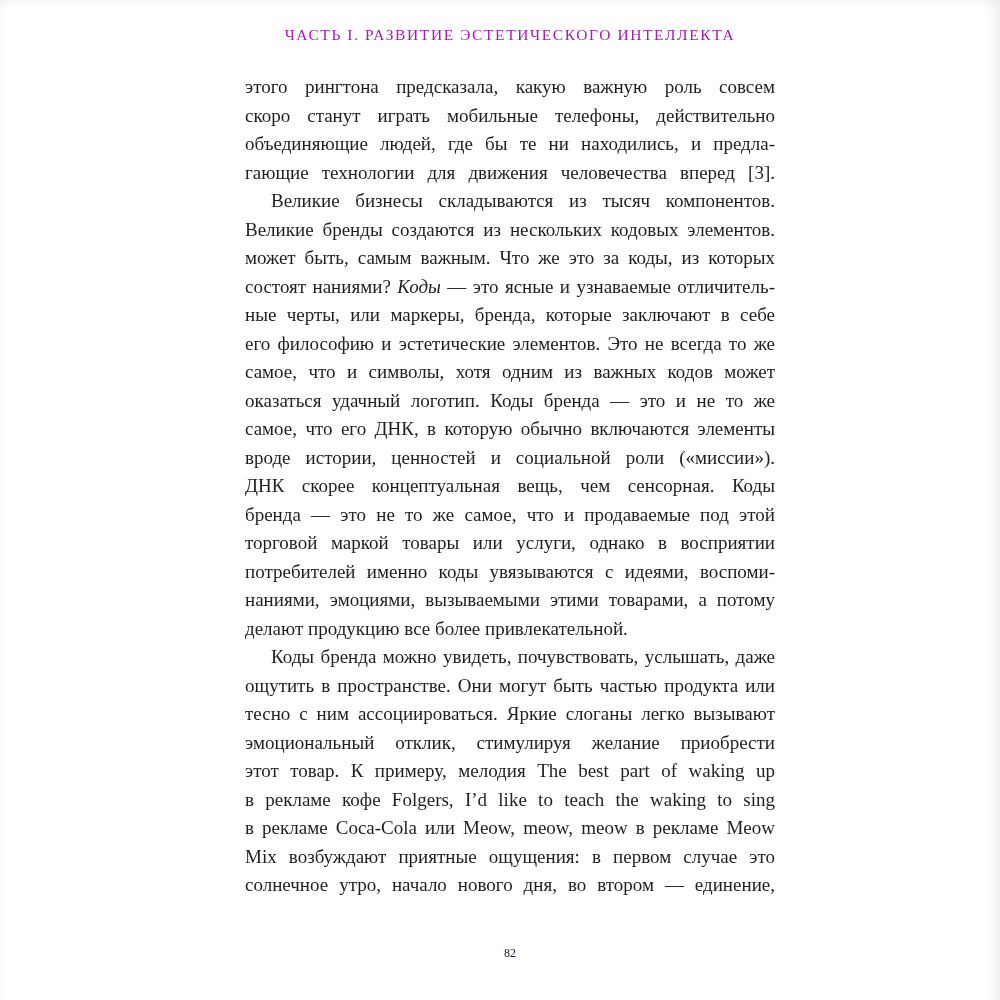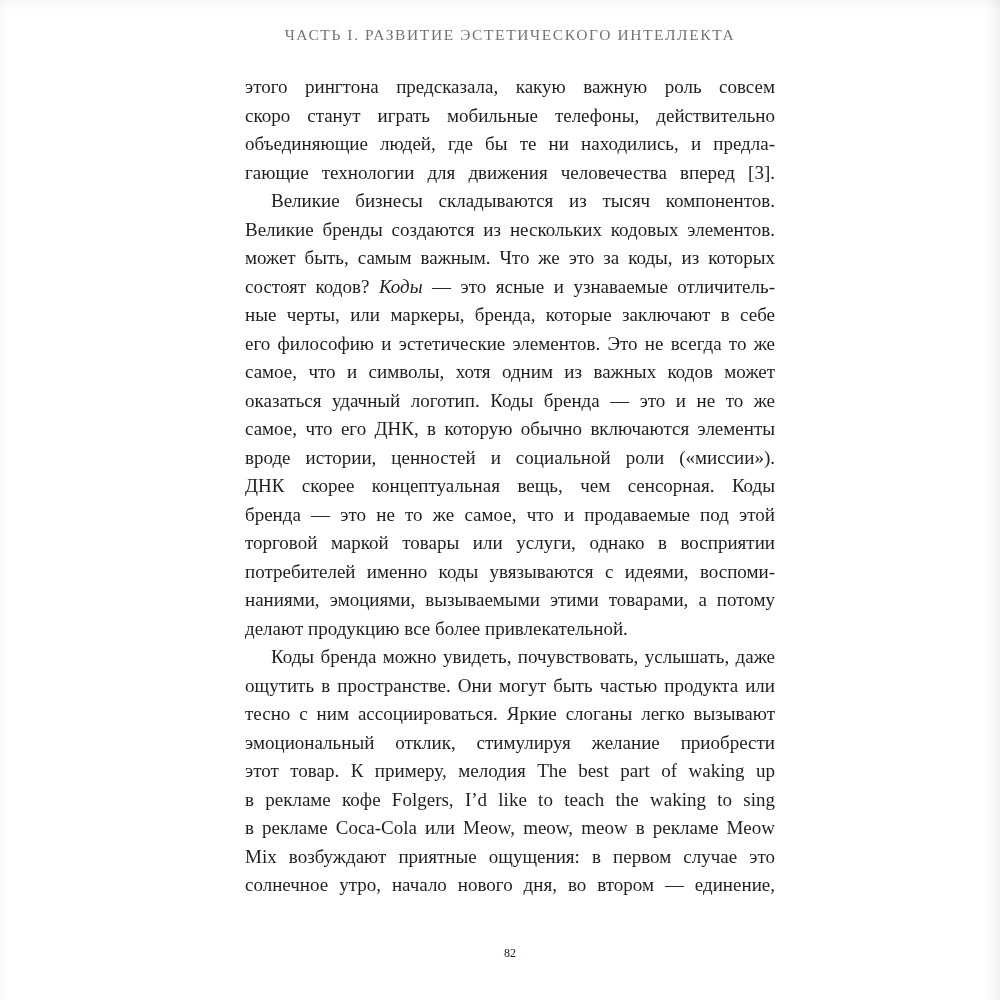--- a/index.html
+++ b/index.html
@@ -16,21 +16,21 @@
     background:
       linear-gradient(to left, rgba(120,120,120,0.10), rgba(120,120,120,0.0) 14px),
       linear-gradient(to bottom, rgba(140,140,140,0.07), rgba(140,140,140,0.0) 10px),
       linear-gradient(to right, rgba(150,150,150,0.05), rgba(150,150,150,0.0) 8px);
   }
   .running-header {
     position: absolute; top: 26px; left: 245px; width: 530px;
     text-align: center;
     font-size: 15.5px;
     letter-spacing: 1.6px;
-    color: #737373;
+    color: #a21caf;
     white-space: nowrap;
   }
   .textcol {
     position: absolute; top: 73px; left: 245px; width: 530px;
     font-size: 19px;
     line-height: 28.5px;
     color: #1f1f1f;
   }
   .paragraph { margin: 0; padding: 0; }
   .line {
@@ -60,21 +60,21 @@
     <div class="paragraph">
       <div class="line">этого рингтона предсказала, какую важную роль совсем</div>
       <div class="line">скоро станут играть мобильные телефоны, действительно</div>
       <div class="line">объединяющие людей, где бы те ни находились, и предла-</div>
       <div class="line">гающие технологии для движения человечества вперед [3].</div>
     </div>
     <div class="paragraph">
       <div class="line indent">Великие бизнесы складываются из тысяч компонентов.</div>
       <div class="line">Великие бренды создаются из нескольких кодовых элементов.</div>
       <div class="line">может быть, самым важным. Что же это за коды, из которых</div>
-      <div class="line"><span>состоят кодов? </span><i>Коды</i><span> — это ясные и узнаваемые отличитель-</span></div>
+      <div class="line"><span>состоят наниями? </span><i>Коды</i><span> — это ясные и узнаваемые отличитель-</span></div>
       <div class="line">ные черты, или маркеры, бренда, которые заключают в себе</div>
       <div class="line">его философию и эстетические элементов. Это не всегда то же</div>
       <div class="line">самое, что и символы, хотя одним из важных кодов может</div>
       <div class="line">оказаться удачный логотип. Коды бренда — это и не то же</div>
       <div class="line">самое, что его ДНК, в которую обычно включаются элементы</div>
       <div class="line">вроде истории, ценностей и социальной роли («миссии»).</div>
       <div class="line">ДНК скорее концептуальная вещь, чем сенсорная. Коды</div>
       <div class="line">бренда — это не то же самое, что и продаваемые под этой</div>
       <div class="line">торговой маркой товары или услуги, однако в восприятии</div>
       <div class="line">потребителей именно коды увязываются с идеями, воспоми-</div>

